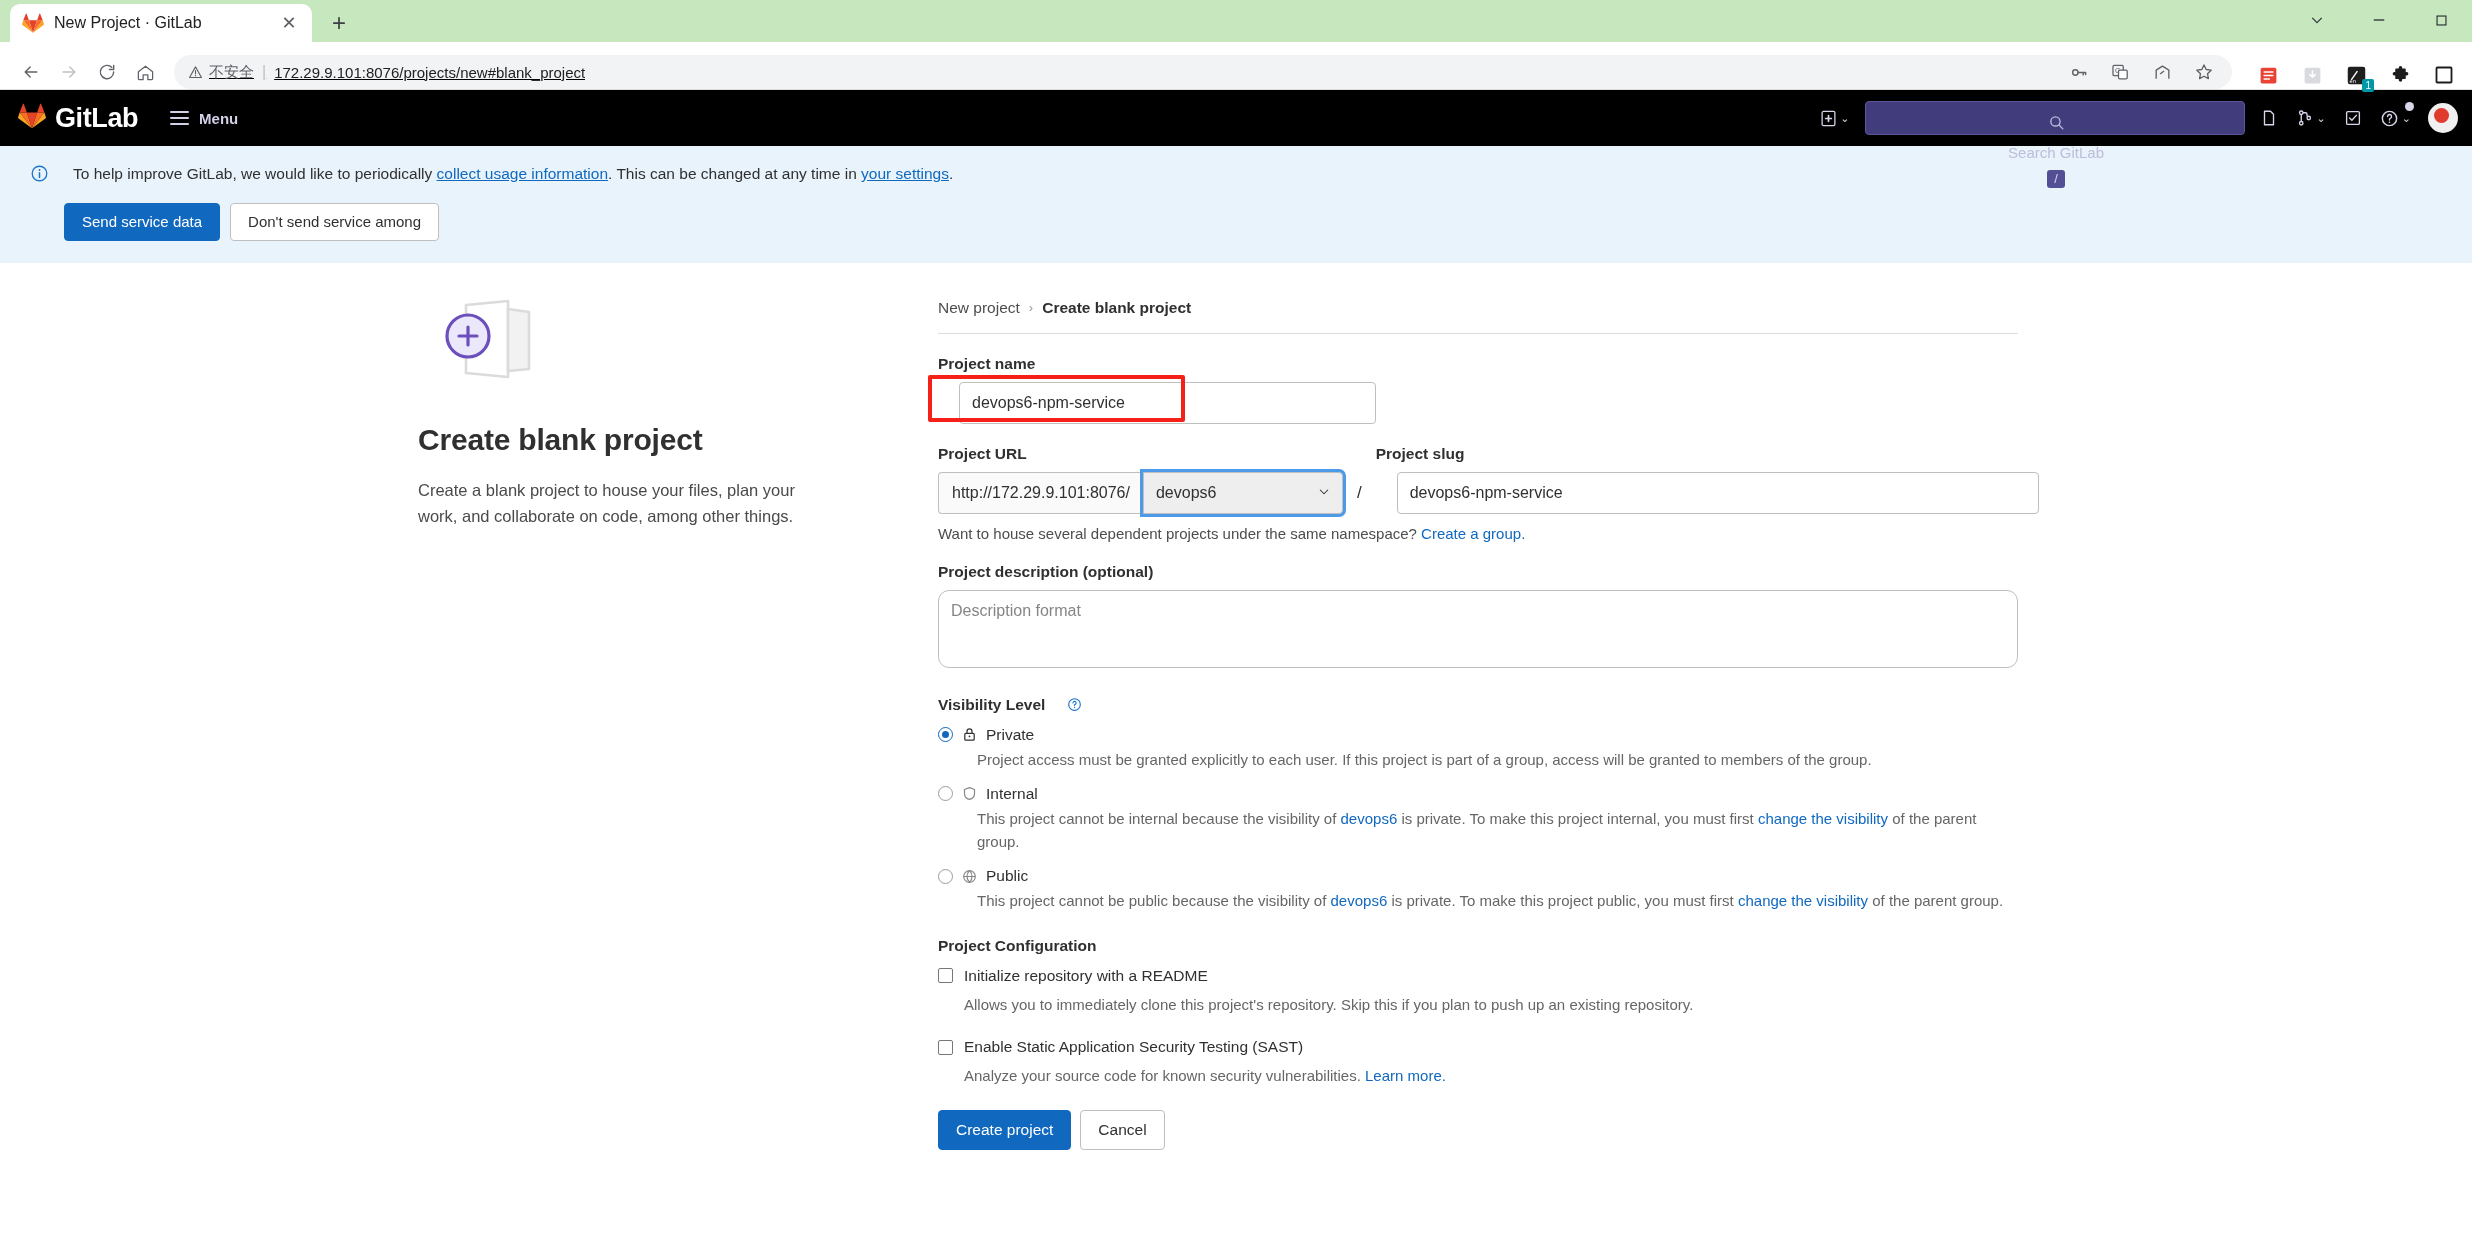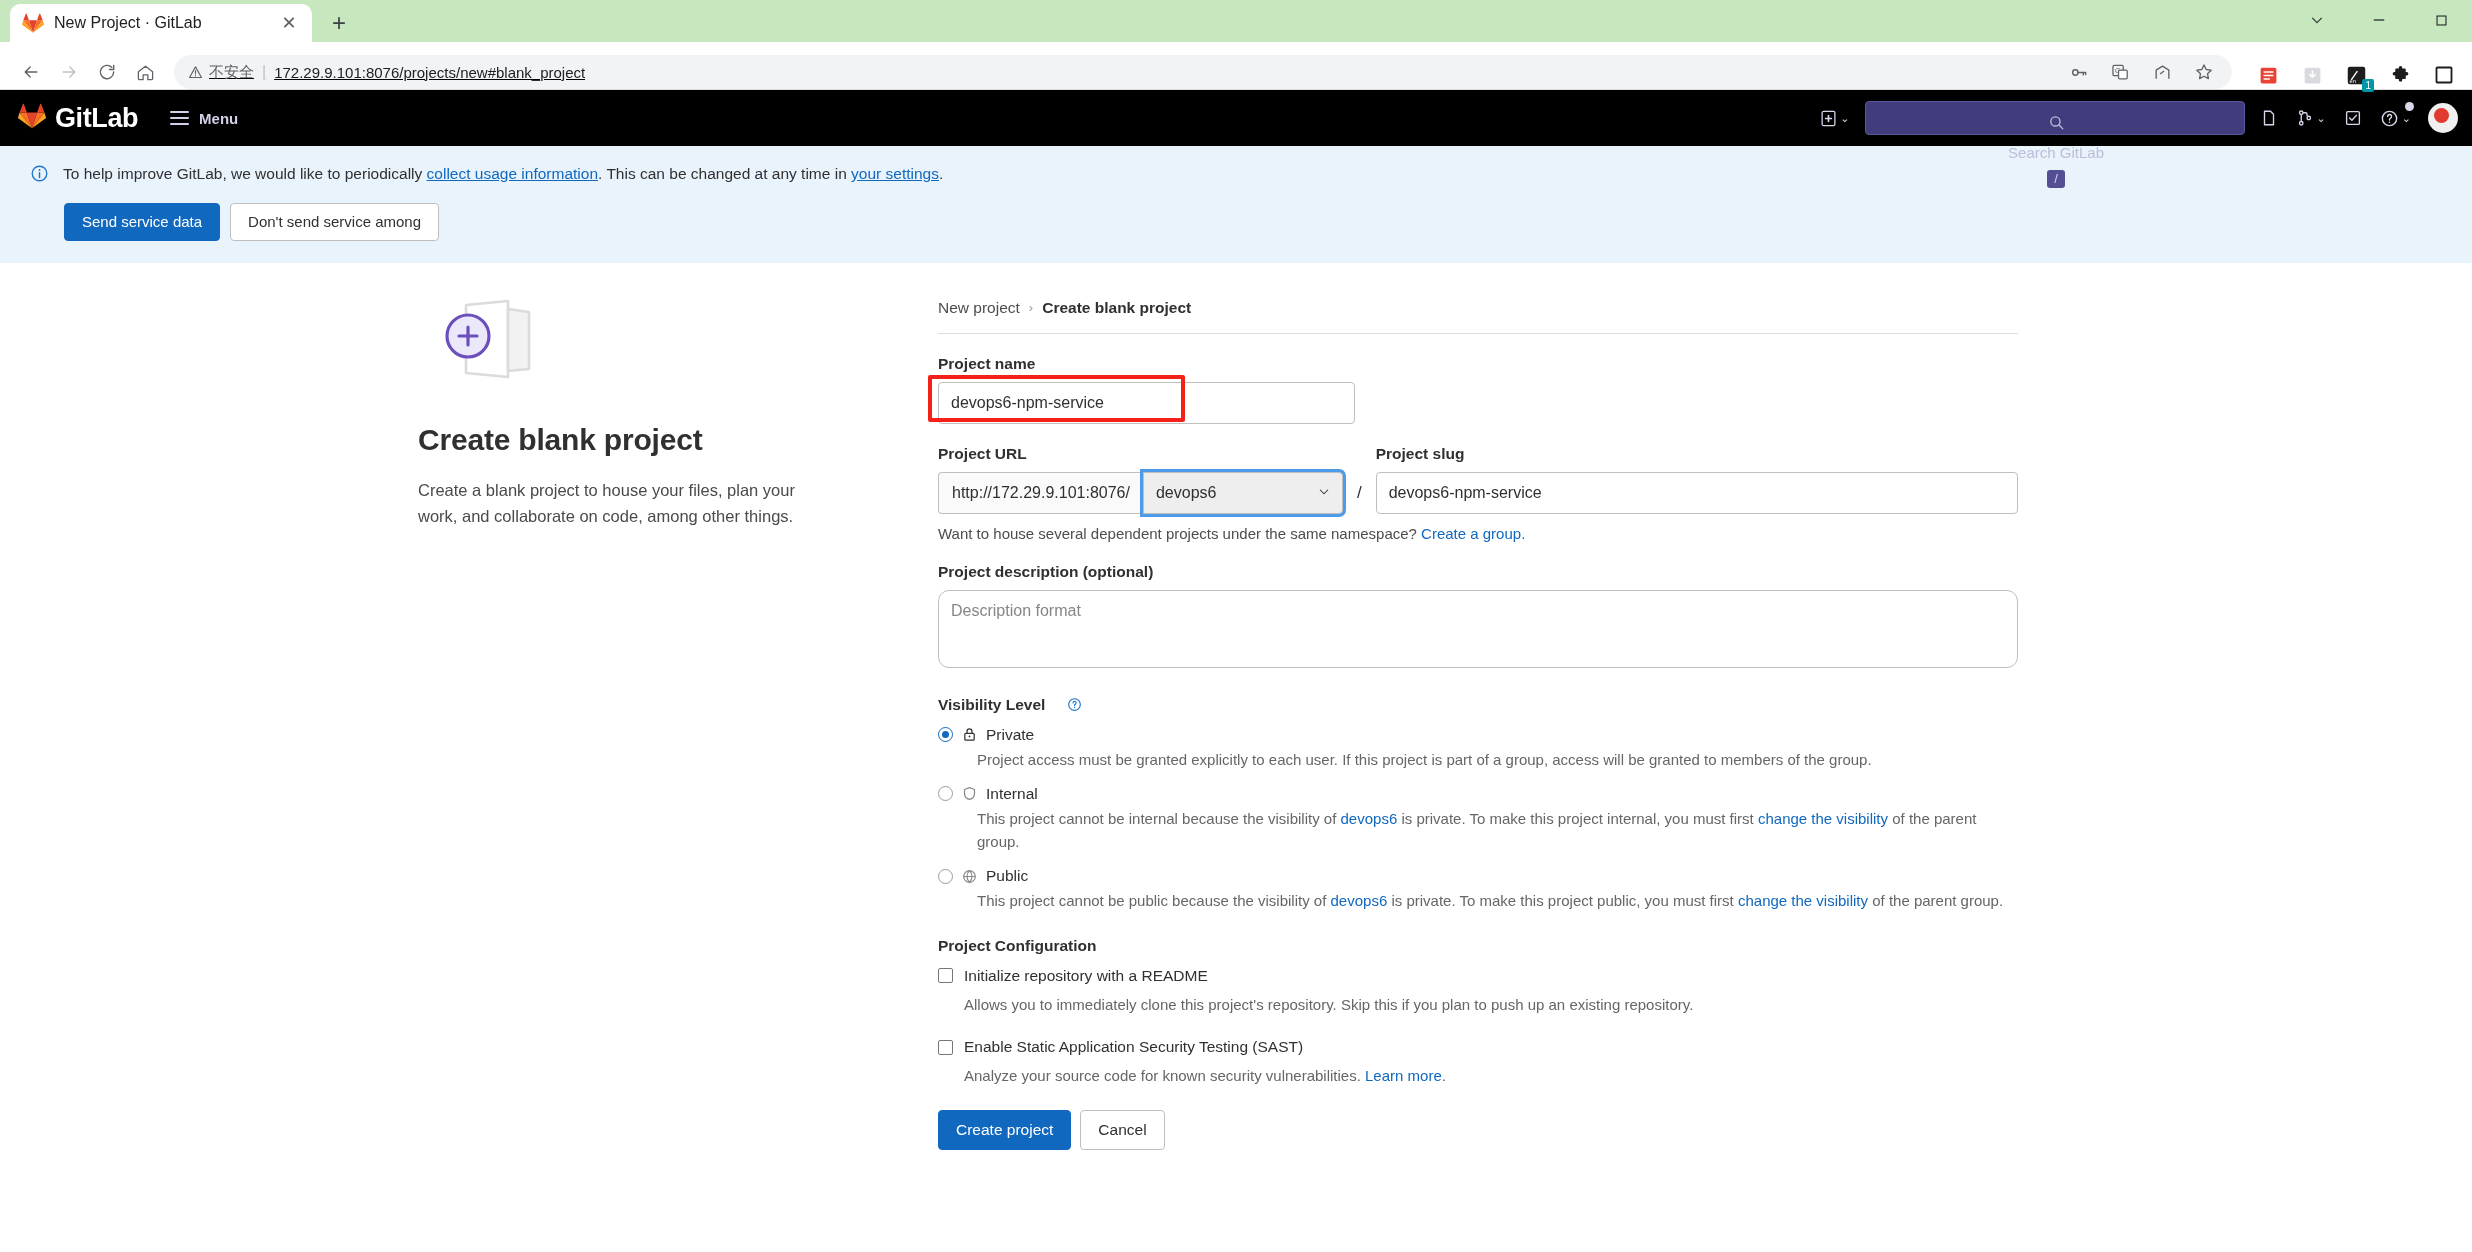--- a/index.html
+++ b/index.html
@@ -192,21 +192,21 @@
     width: 9px; height: 9px;
     border-radius: 50%;
     background: #d8d6ea;
   }
 
   
   .alert-banner {
     background: #e9f3fc;
     padding: 17px 0 22px 30px;
   }
-  .alert-row { display: flex; align-items: flex-start; gap: 14px; }
+  .alert-row { display: flex; align-items: flex-start; gap: 24px; }
   .alert-info-icon { color: #1f75cb; flex: 0 0 auto; margin-top: 1px; }
   .alert-text { font-size: 15.5px; color: #303030; line-height: 1.4; }
   .alert-text a { color: #1068bf; text-decoration: underline; }
   .alert-actions { display: flex; gap: 10px; margin-top: 16px; margin-left: 34px; }
   .btn {
     font-size: 15px;
     padding: 8px 17px;
     border-radius: 4px;
     cursor: pointer;
     border: 1px solid transparent;
@@ -273,20 +273,21 @@
     height: 42px;
     border: 1px solid #bfbfbf;
     border-radius: 4px;
     background: #fff;
     font-size: 16px;
     color: #303030;
     padding: 0 12px;
     font-family: "Liberation Sans", sans-serif;
     width: 100%;
     outline: none;
+    margin-left: 21px;
   }
   .text-input::placeholder { color: #868686; }
 
   .name-row { position: relative; width: 417px; }
   .redbox {
     position: absolute;
     left: -10px;
     top: -7px;
     width: 257px;
     height: 47px;

